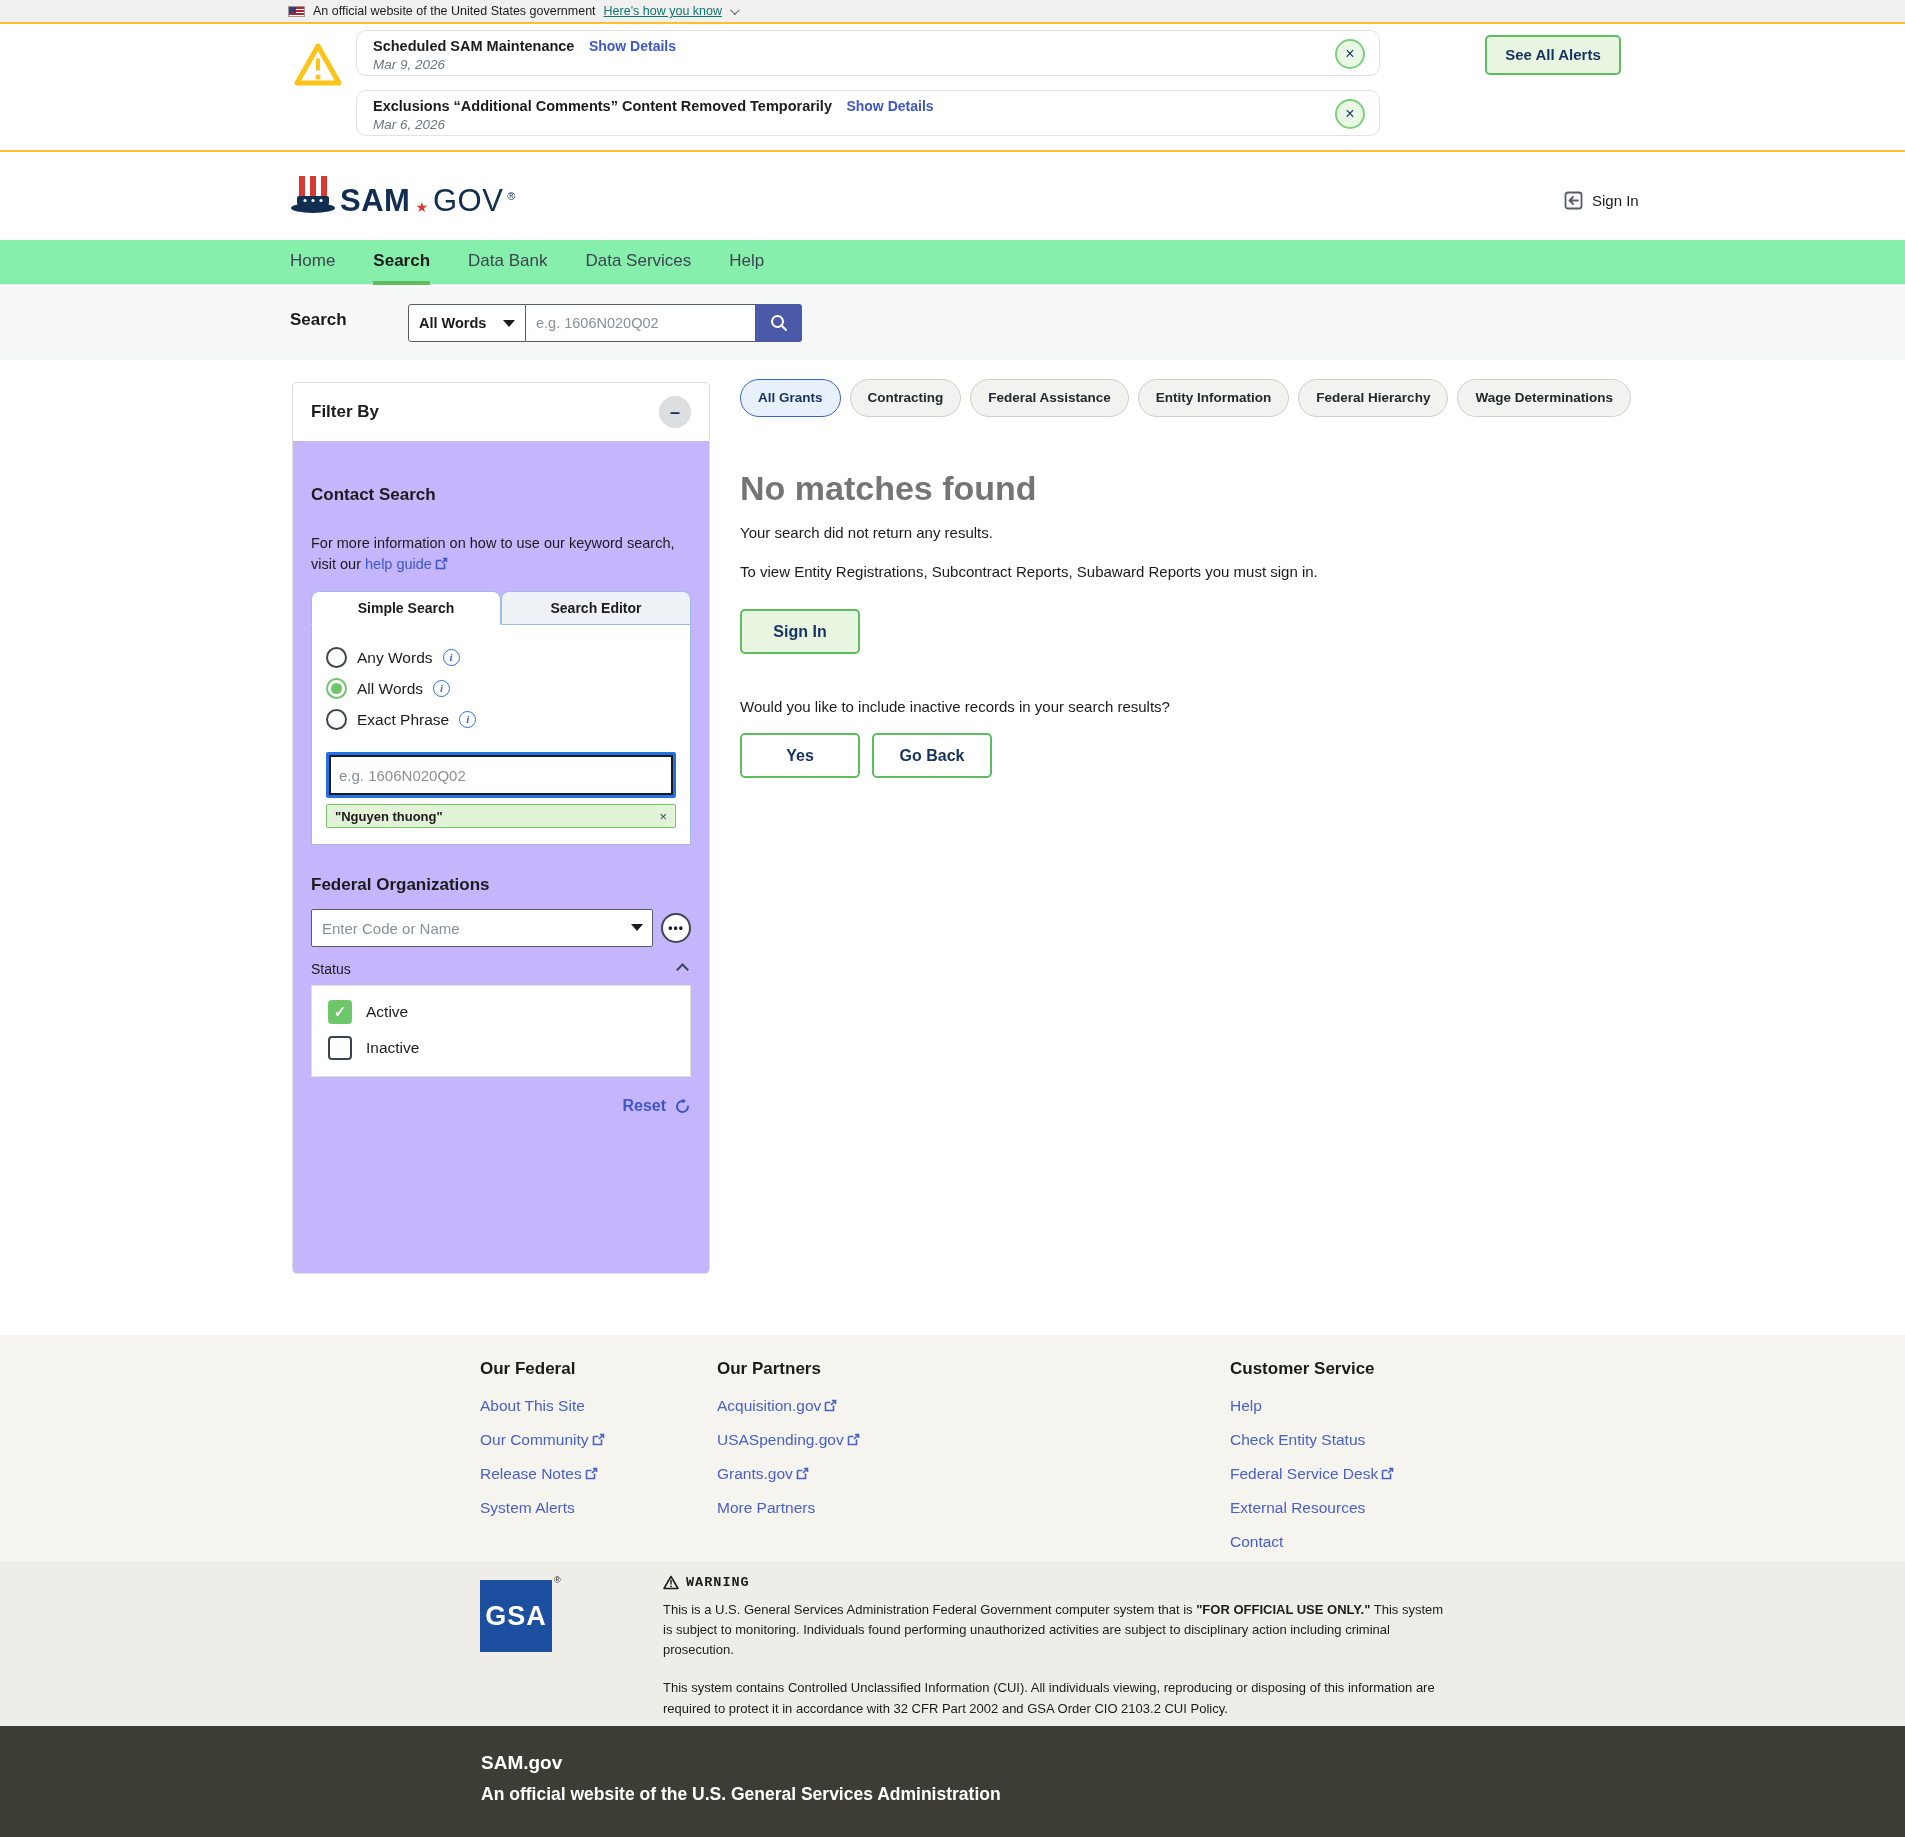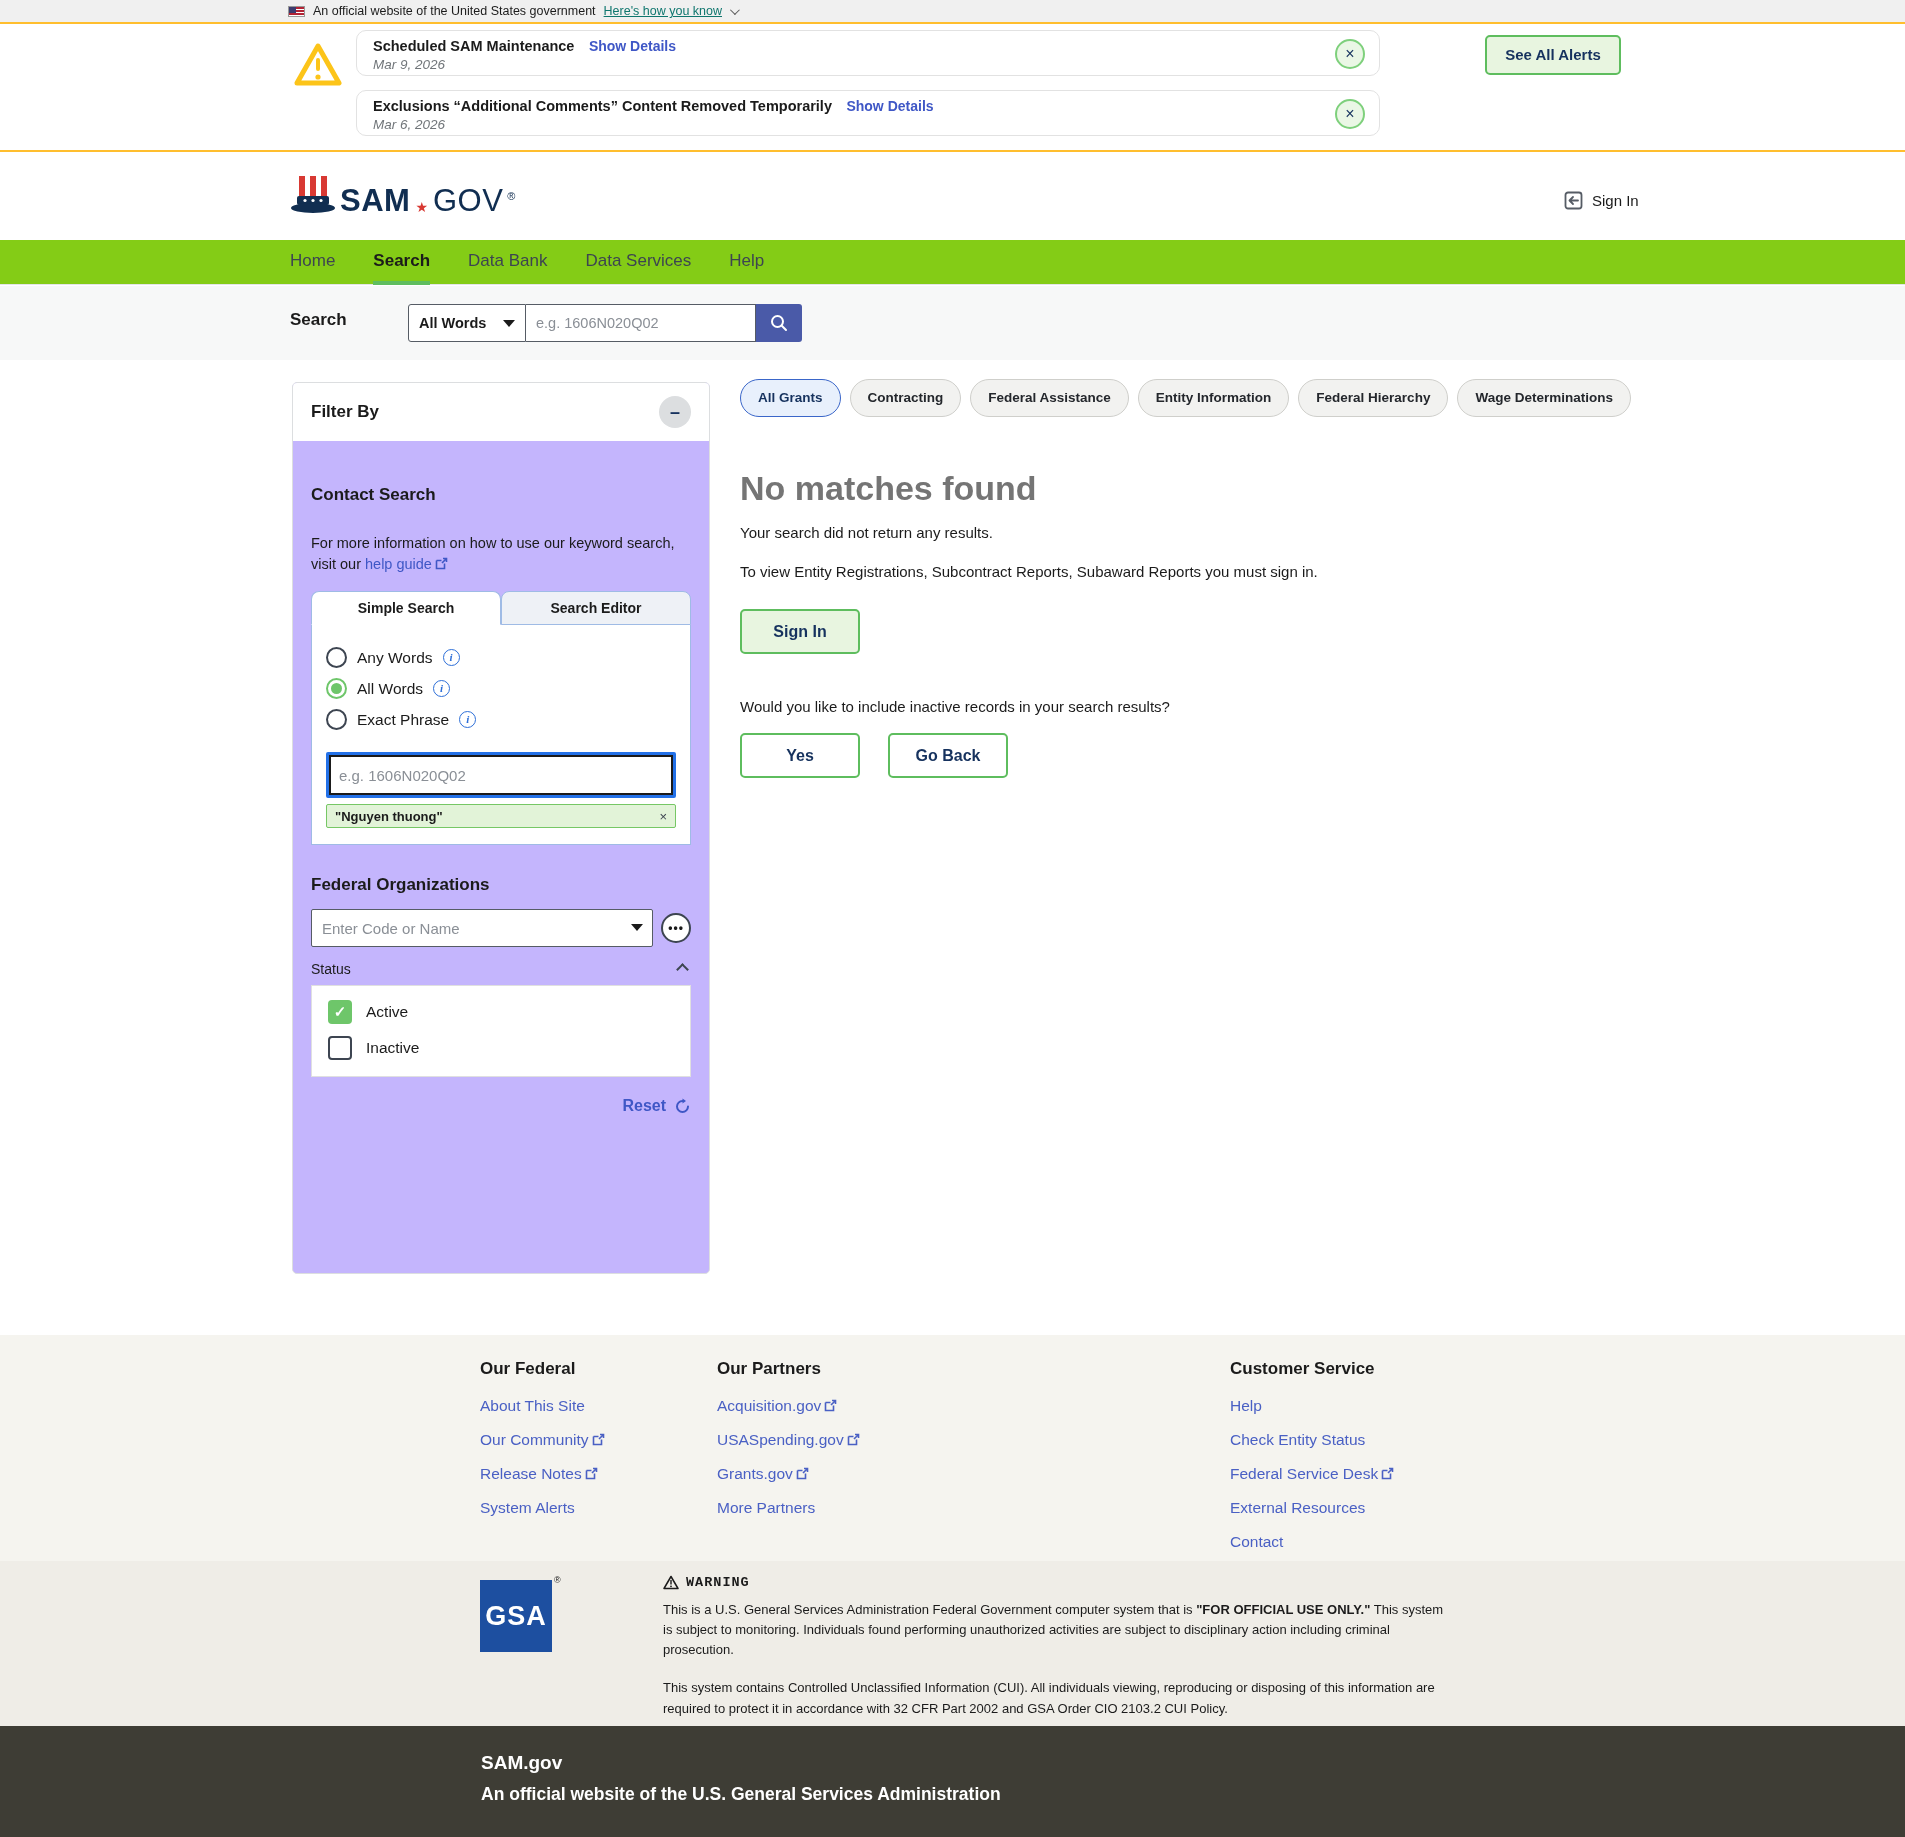--- a/index.html
+++ b/index.html
@@ -29,21 +29,21 @@
   .site-header { position:absolute; top:152px; left:0; width:100%; height:88px; background:#fff; }
   .logo { position:absolute; left:290px; top:22px; display:flex; align-items:flex-end; gap:4px; cursor:pointer; }
   .logo-text { font-size:31px; color:#112e51; letter-spacing:0.5px; line-height:1; }
   .logo-sam { font-weight:bold; }
   .logo-star { color:#d83933; font-size:14px; line-height:1; margin:0 1px 2px 1px; }
   .logo-gov { font-weight:normal; }
   .logo-reg { font-size:11px; color:#112e51; vertical-align:top; margin-bottom:14px; }
   .signin-top { position:absolute; left:1563px; top:38px; display:flex; align-items:center; gap:8px; font-size:15px; color:#1b1b1b; cursor:pointer; }
 
   
-  .nav-bar { position:absolute; top:240px; left:0; width:100%; height:45px; background:#84cc16; border-bottom:1px solid #e3e5e8; }
+  .nav-bar { position:absolute; top:240px; left:0; width:100%; height:45px; background:#86efac; border-bottom:1px solid #e3e5e8; }
   .nav-items { position:absolute; left:290px; top:0; display:flex; gap:38px; height:45px; }
   .nav-item { font-size:17px; color:#3d4551; line-height:42px; position:relative; cursor:pointer; }
   .nav-item.active { color:#1b1b1b; font-weight:bold; }
   .nav-item.active::after { content:""; position:absolute; left:0; right:0; bottom:0; height:4px; background:#5fbd5f; }
 
   
   .search-band { position:absolute; top:286px; left:0; width:100%; height:74px; background:#f7f8f8; }
   .search-label { position:absolute; left:290px; top:24px; font-size:17px; font-weight:bold; color:#1b1b1b; }
   .search-controls { position:absolute; left:408px; top:18px; display:flex; }
   .mode-select { width:118px; height:38px; background:#fff; border:1px solid #565c65; border-radius:3px 0 0 3px; font-size:14.5px; font-weight:bold; color:#1b1b1b; padding:0 10px; display:flex; align-items:center; justify-content:space-between; cursor:pointer; }
@@ -104,21 +104,21 @@
   .pills { display:flex; gap:9px; }
   .pill { height:38px; border-radius:19px; padding:0 17px; font-size:13.5px; font-weight:bold; line-height:36px; cursor:pointer; white-space:nowrap; }
   .pill.active { background:#e8f0fc; border:1.5px solid #3a66c9; color:#16325e; }
   .pill.idle { background:#f2f2f0; border:1px solid #cfcfcb; color:#24272c; }
   .nmf-heading { margin-top:52px; font-size:34px; font-weight:bold; color:#757575; }
   .nmf-line1 { margin-top:16px; font-size:15px; color:#1b1b1b; }
   .nmf-line2 { margin-top:20px; font-size:15px; color:#1b1b1b; width:610px; line-height:1.45; }
   .green-btn { display:inline-block; border:2px solid #5ebd5e; border-radius:5px; font-size:16px; font-weight:bold; color:#16325e; text-align:center; cursor:pointer; }
   .signin-btn { margin-top:26px; width:120px; height:45px; line-height:41px; background:#e8f5e0; }
   .nmf-question { margin-top:44px; font-size:15px; color:#1b1b1b; }
-  .btn-row { margin-top:18px; display:flex; gap:28px; }
+  .btn-row { margin-top:18px; display:flex; gap:12px; }
   .yes-btn, .goback-btn { width:120px; height:45px; line-height:41px; background:#fff; }
 
   
   .footer-links { position:absolute; top:1335px; left:0; width:100%; height:226px; background:#f5f4ef; }
   .fcol { position:absolute; top:24px; }
   .fcol.c0 { left:480px; } .fcol.c1 { left:717px; } .fcol.c2 { left:976px; } .fcol.c3 { left:1230px; }
   .fcol-head { font-size:17px; font-weight:bold; color:#1b1b1b; margin-bottom:18px; }
   .flink { font-size:15.5px; color:#4a60c4; margin-bottom:16px; cursor:pointer; }
   .gsa-band { position:absolute; top:1561px; left:0; width:100%; height:165px; background:#efede7; }
   .gsa-logo { position:absolute; left:480px; top:19px; width:72px; height:72px; background:#1d4fa0; color:#fff; font-size:27px; font-weight:bold; text-align:center; line-height:72px; letter-spacing:1px; }

